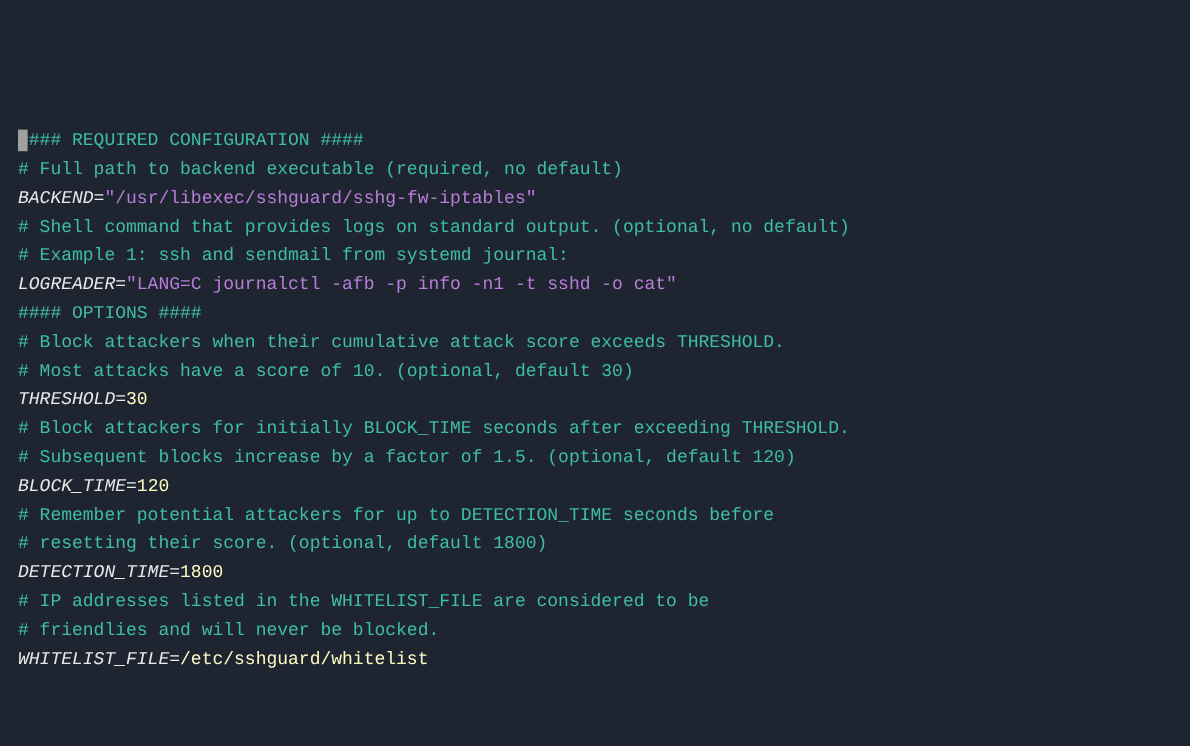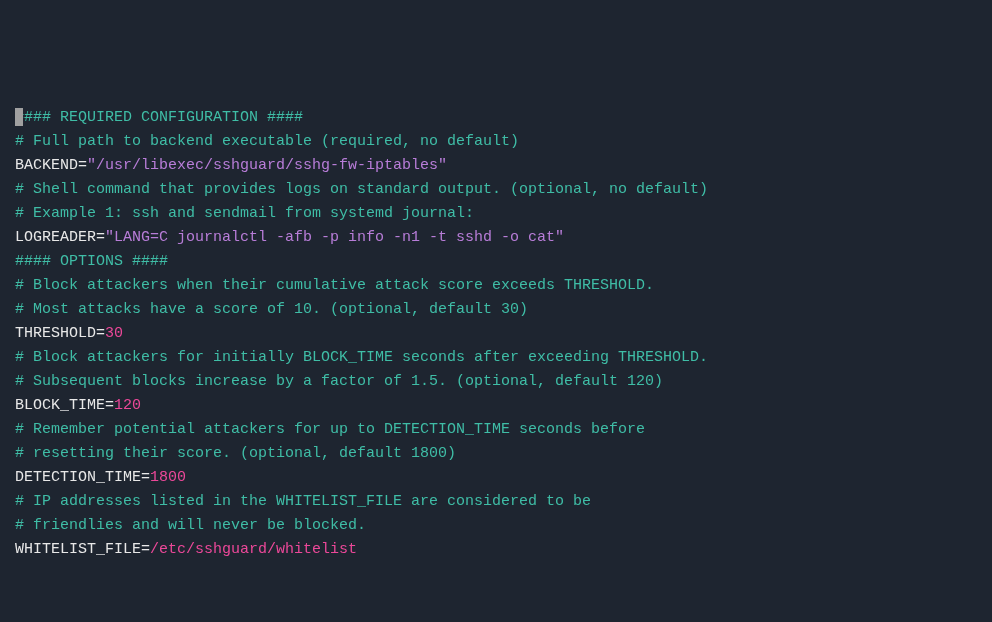--- a/index.html
+++ b/index.html
@@ -7,23 +7,23 @@
       padding: 10px 15px;
       background: #1e2530;
       font-family: 'Consolas', 'Monaco', 'Courier New', monospace;
       font-size: 15px;
       line-height: 1.6;
       color: #d4d4d4;
       white-space: pre;
       overflow-x: auto;
     }
     .comment { color: #3fbda6; }
-    .varname { color: #e8e8e8; }
+    .varname { color: #e8e8e8; font-style: italic; }
     .string { color: #b87dd8; }
-    .value { color: #ec4899; }
+    .value { color: #fef9c3; }
     .cursor {
       display: inline-block;
       width: 8px;
       height: 18px;
       background: #a0a0a0;
       vertical-align: text-bottom;
       margin-right: -8px;
       position: relative;
       z-index: 1;
     }

